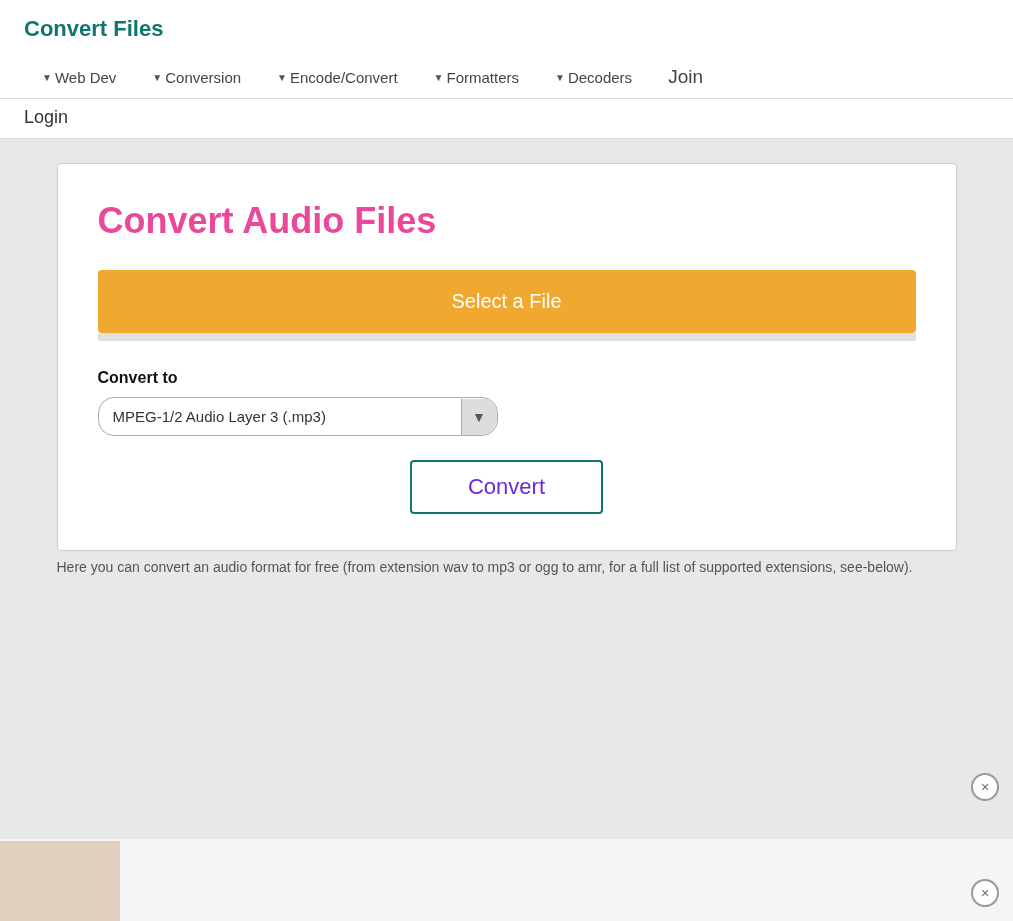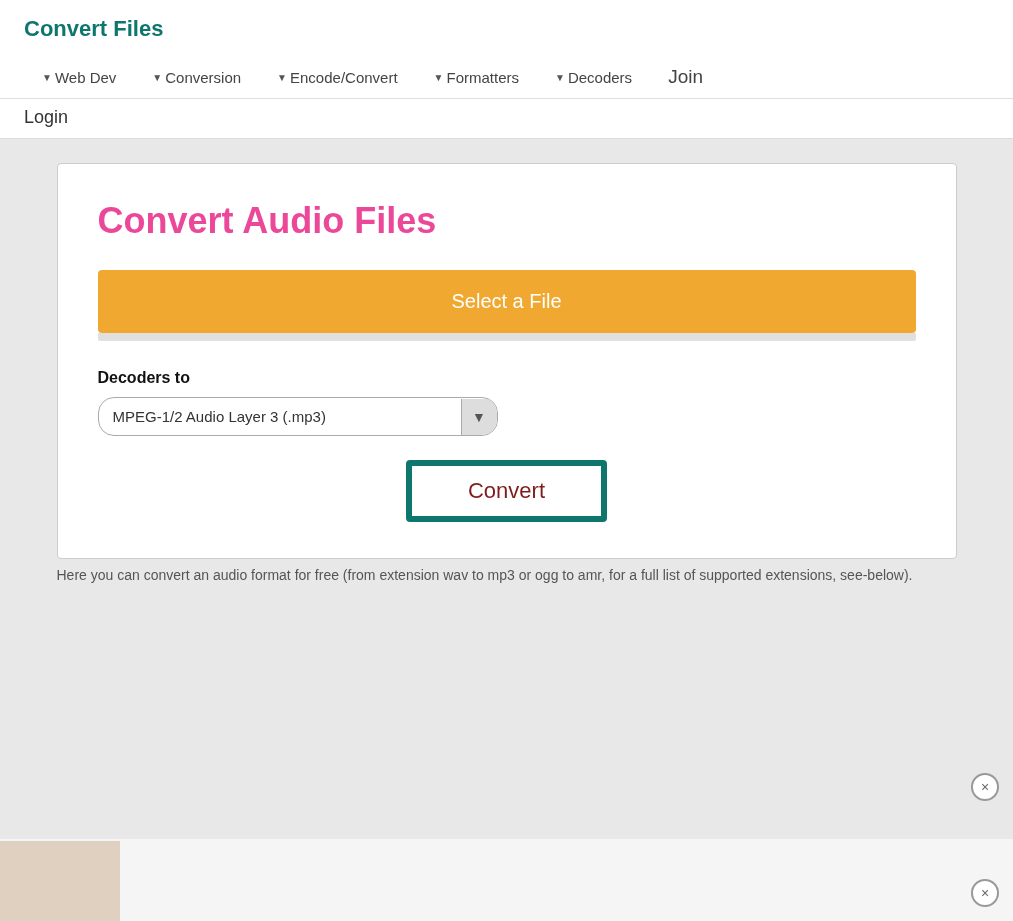--- a/index.html
+++ b/index.html
@@ -180,23 +180,23 @@
     }
 
     
     .convert-btn-wrapper {
       display: flex;
       justify-content: center;
       margin-top: 10px;
     }
 
     .convert-btn {
-      border: 6px solid #0f766e;
+      border: 2px solid #0f766e;
       background: #fff;
-      color: #7f1d1d;
+      color: #6d28d9;
       font-size: 22px;
       padding: 12px 56px;
       border-radius: 4px;
       cursor: pointer;
     }
 
     
     .description {
       margin-top: 8px;
       font-size: 14px;
@@ -288,21 +288,21 @@
 </div>
 
 <div class="main-bg">
   <div class="card">
     <h1 class="card-title">Convert Audio Files</h1>
 
     <button class="select-file-btn">Select a File</button>
     <div class="file-input-bar"></div>
 
     <div class="convert-to-section">
-      <label class="convert-to-label">Decoders to</label>
+      <label class="convert-to-label">Convert to</label>
       <div class="format-select-wrapper">
         <select class="format-select">
           <option value="mp3">MPEG-1/2 Audio Layer 3 (.mp3)</option>
           <option value="wav">Waveform Audio (.wav)</option>
           <option value="ogg">Ogg Vorbis (.ogg)</option>
           <option value="flac">Free Lossless Audio Codec (.flac)</option>
           <option value="aac">Advanced Audio Coding (.aac)</option>
           <option value="amr">Adaptive Multi-Rate (.amr)</option>
         </select>
         <div class="format-select-arrow">▼</div>

